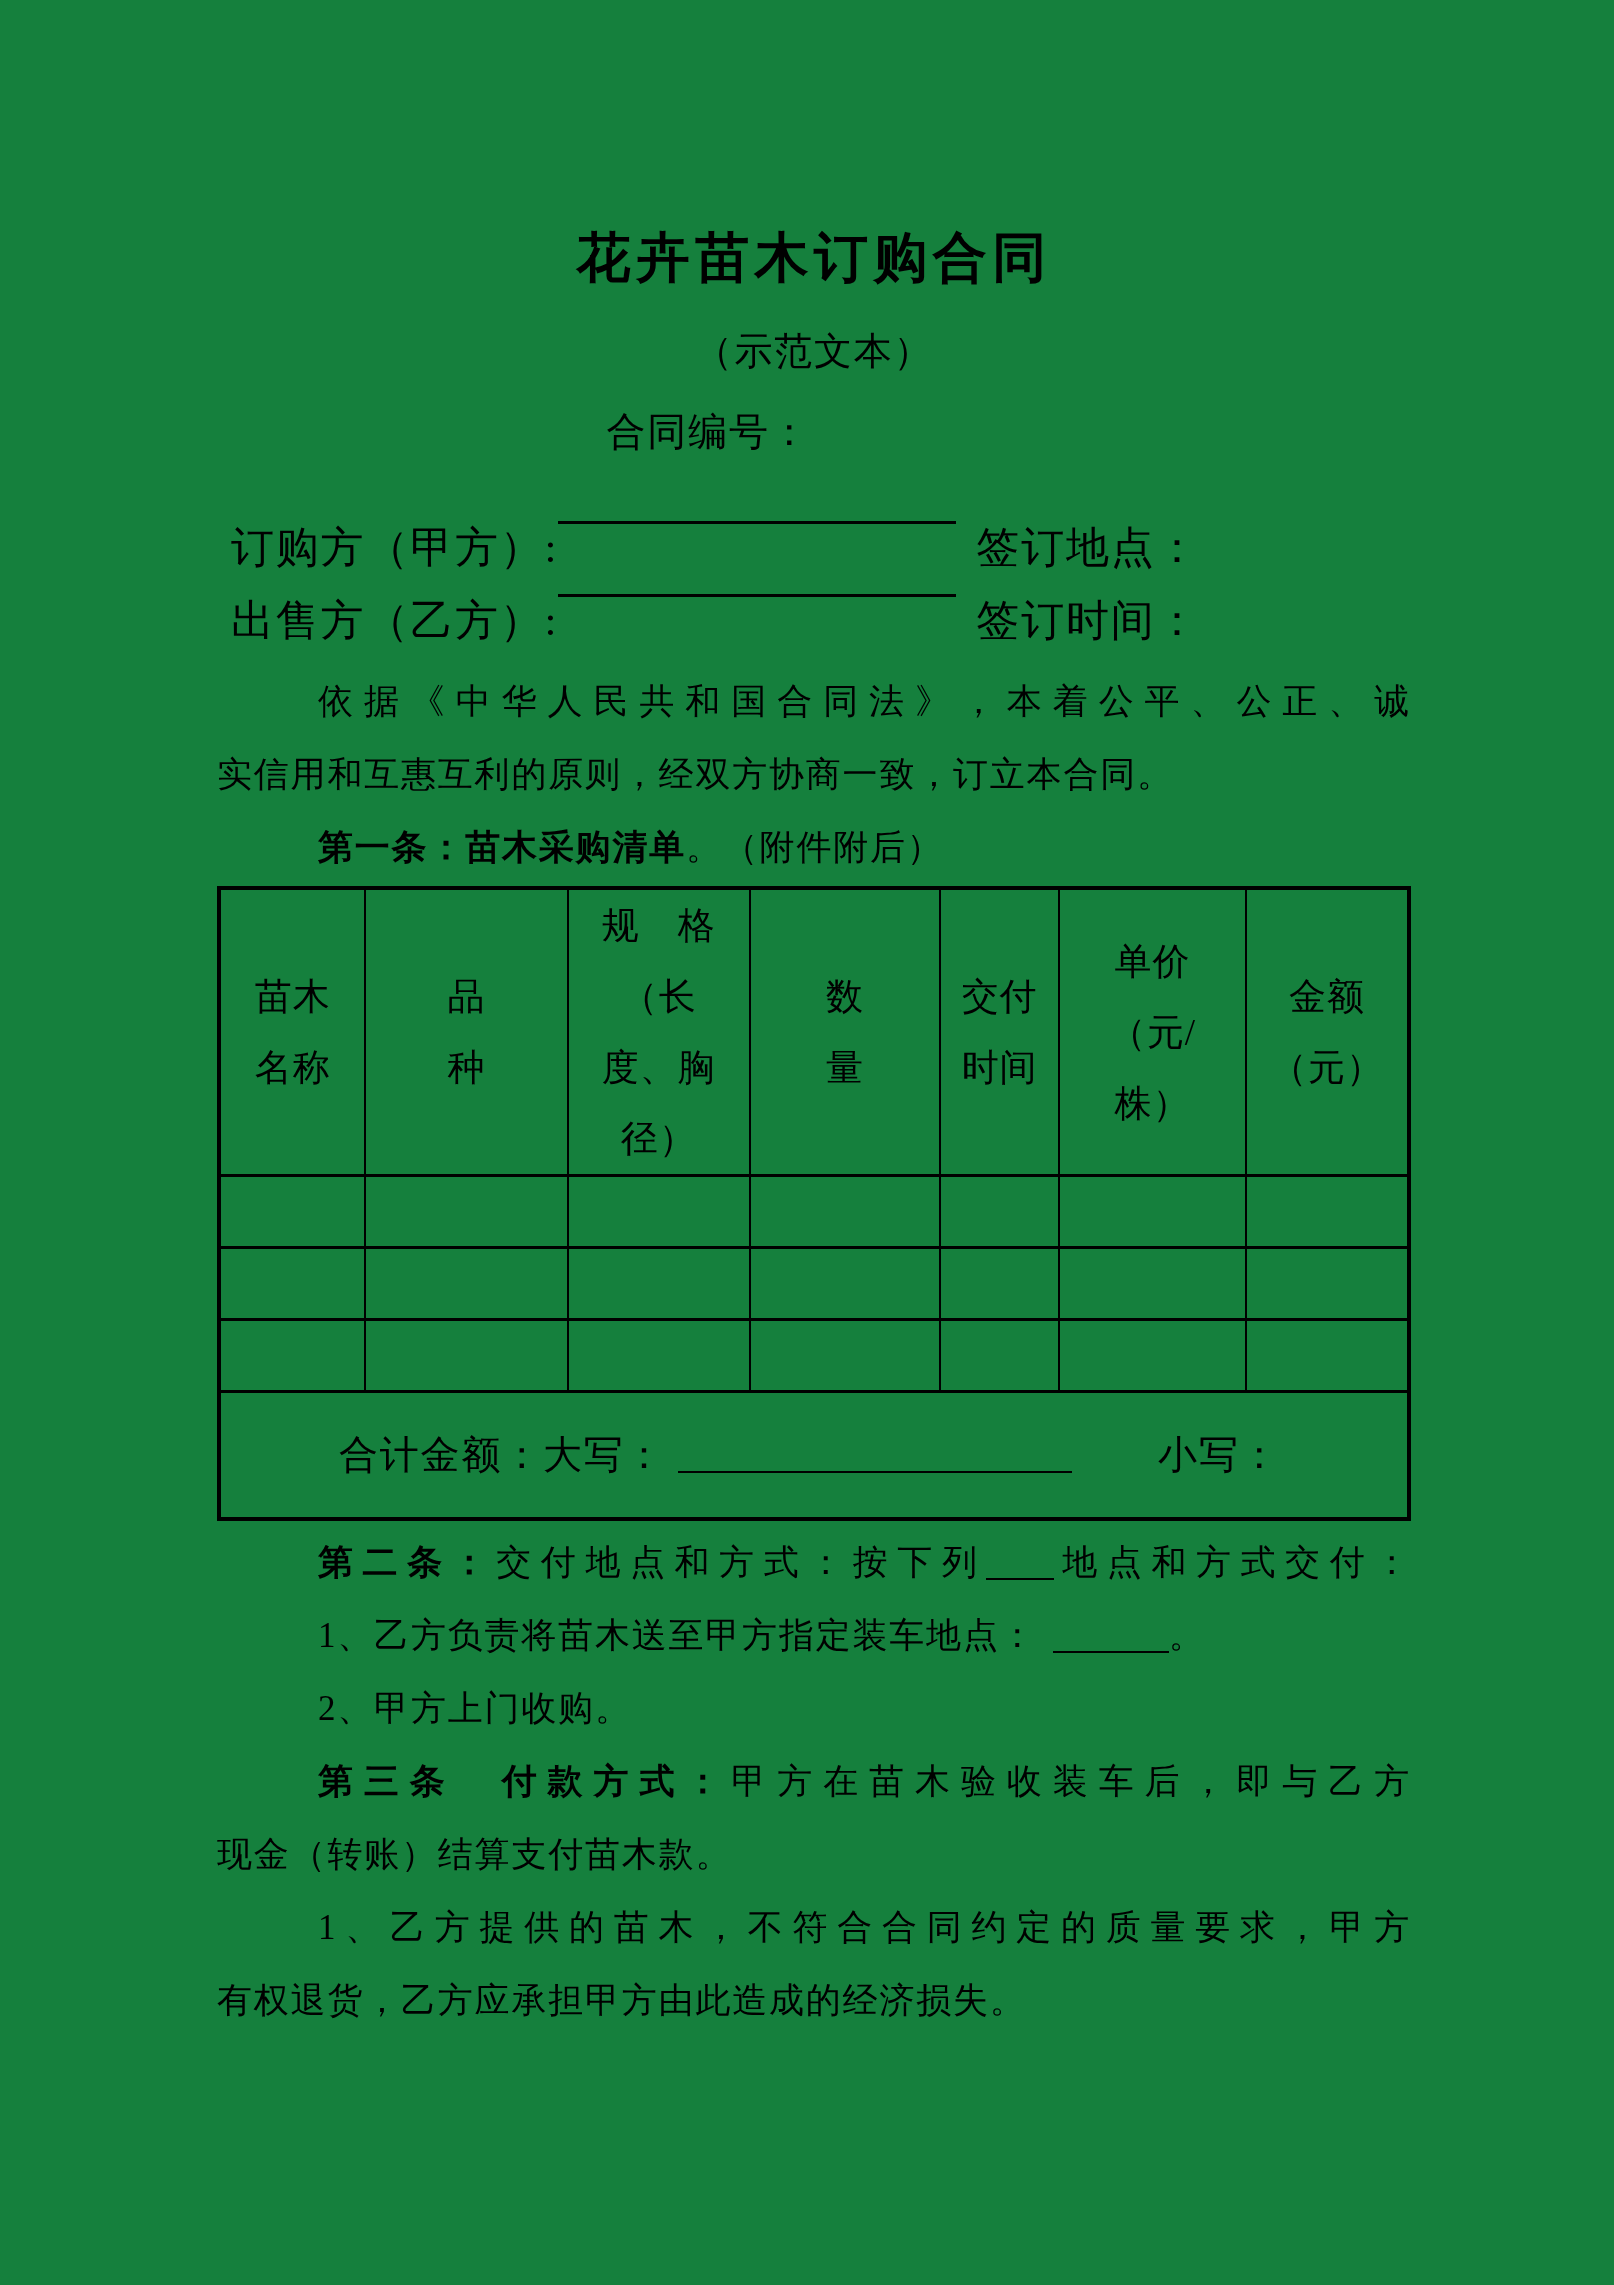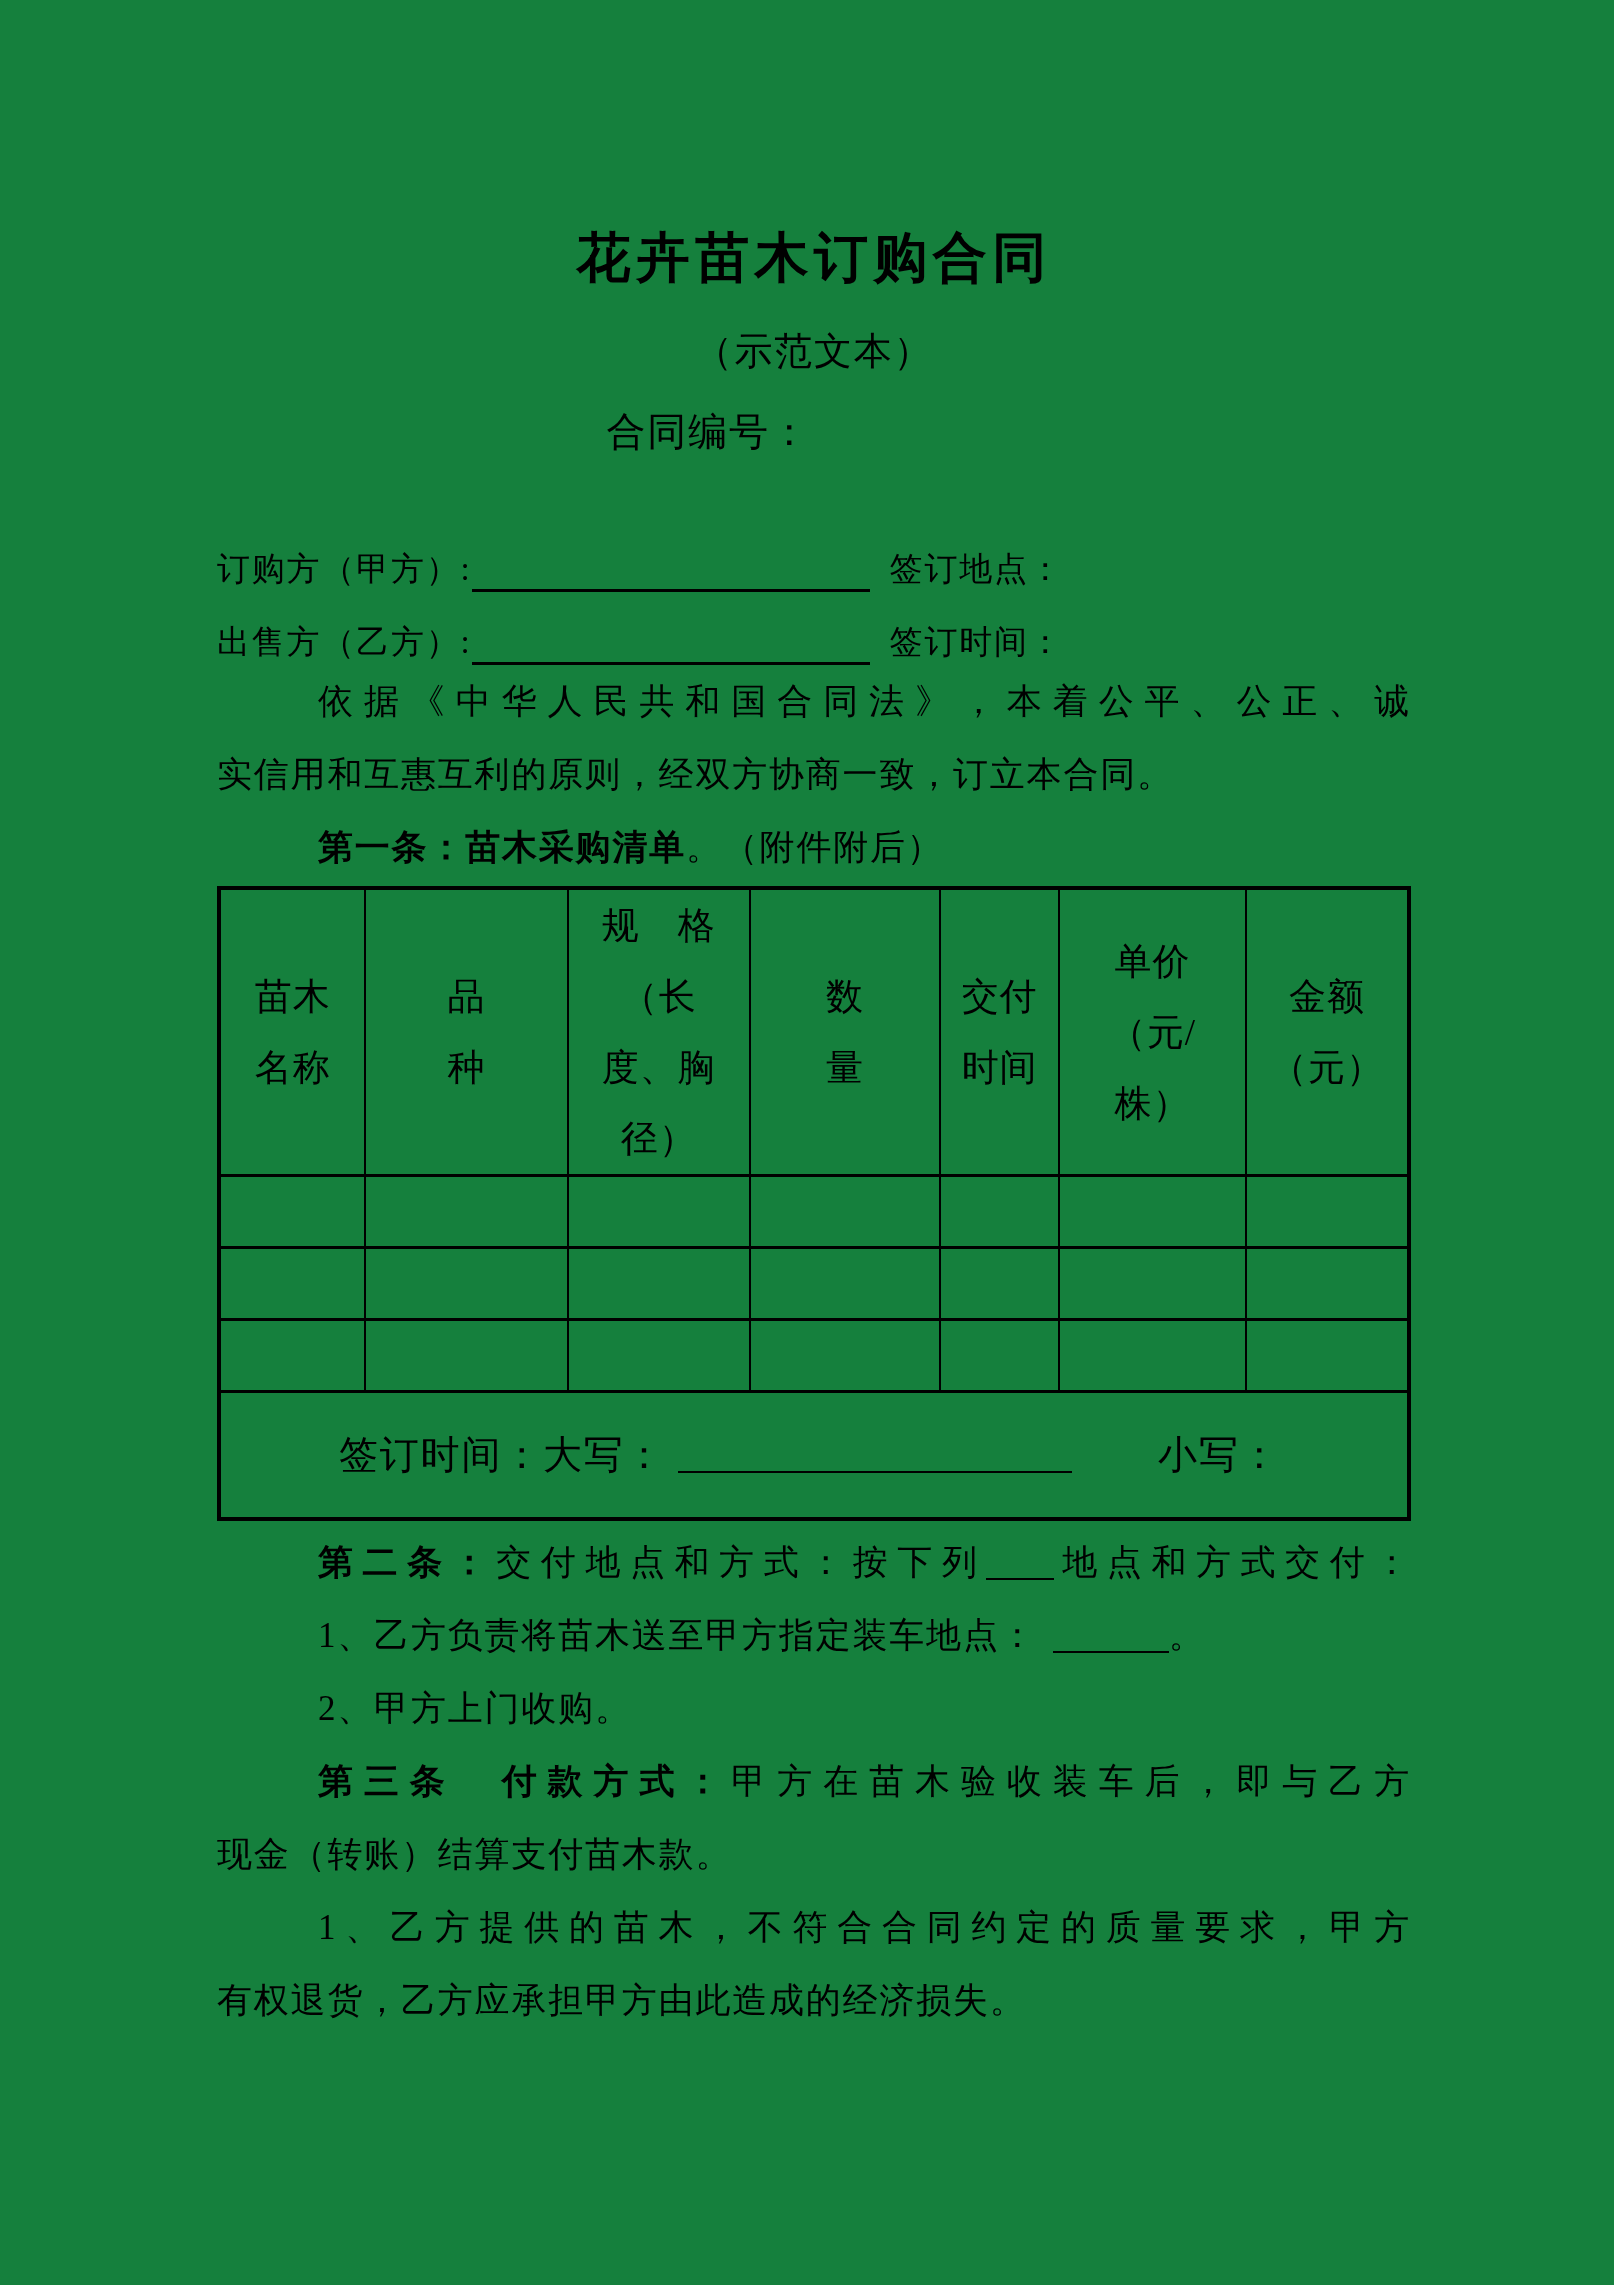--- a/index.html
+++ b/index.html
@@ -15,21 +15,21 @@
   }
   .doc-subtitle{
     font-size:38px;text-align:center;line-height:49px;margin-top:36px;letter-spacing:1.8px;
   }
   .contract-no{
     font-size:39px;text-align:center;line-height:49px;margin-top:31px;
     padding-right:211px;letter-spacing:1.8px;
   }
   .parties{margin-top:63px;}
   .party-row{
-    display:flex;align-items:flex-end;height:73px;font-size:33px;letter-spacing:1.8px;
+    display:flex;align-items:flex-start;height:73px;font-size:43px;letter-spacing:1.8px;margin-left:14px;
   }
   .blank{display:inline-block;border-bottom:3.6px solid #000;vertical-align:-5.4px;}
   .name-blank{width:398px;height:1.8px;}
   .right-label{margin-left:20px;}
   .line{font-size:35px;line-height:73px;letter-spacing:1.8px;}
   .indent{text-indent:101px;}
   .jline{text-align:justify;text-align-last:justify;}
   .b{font-weight:bold;}
   .short-blank{width:68px;height:1.8px;border-bottom-width:2.7px;}
   .item-blank{width:116px;height:1.8px;border-bottom-width:2.7px;margin-left:16.3px;}
@@ -137,21 +137,21 @@
         <tr class="empty-row">
           <td></td>
             <td></td>
             <td></td>
             <td></td>
             <td></td>
             <td></td>
             <td></td>
         </tr>
         <tr class="total-row">
-          <td colspan="7"><span>签订时间：大写：</span><span class="blank total-blank"></span><span class="total-small">小写：</span></td>
+          <td colspan="7"><span>合计金额：大写：</span><span class="blank total-blank"></span><span class="total-small">小写：</span></td>
         </tr>
       </tbody>
     </table>
 
     <div class="line indent jline sp6"><span class="b">第二条：</span><span>交付地点和方式：按下列</span><span class="blank short-blank"></span><span>地点和方式交付：</span></div>
 
     <div class="line indent"><span>1、乙方负责将苗木送至甲方指定装车地点：</span><span class="blank item-blank"></span><span>。</span></div>
 
     <div class="line indent">2、甲方上门收购。</div>
 

